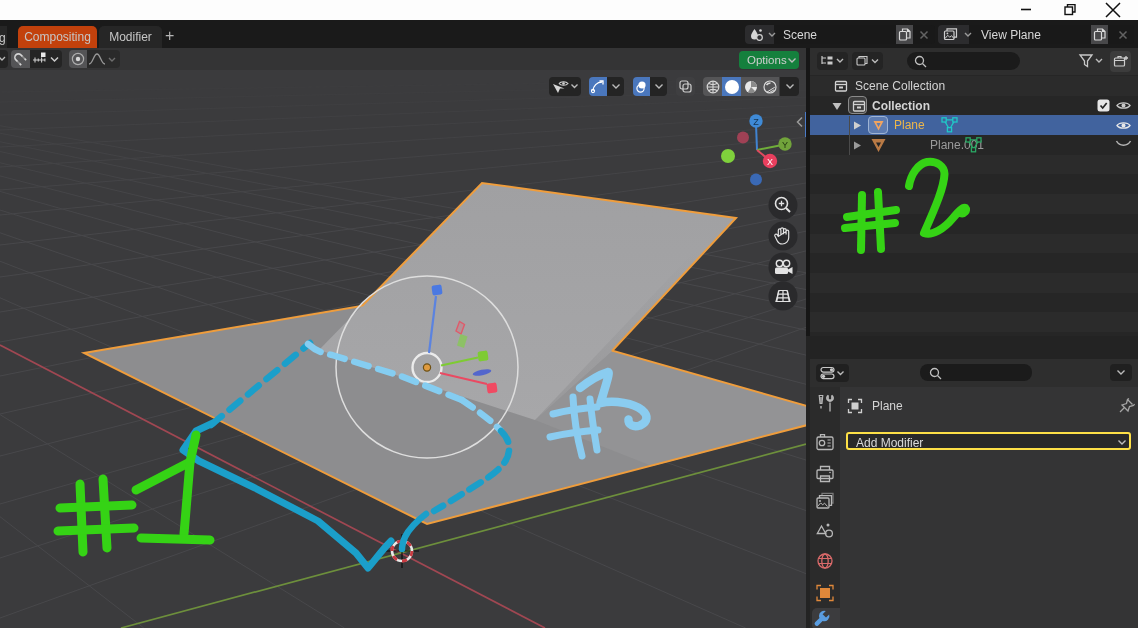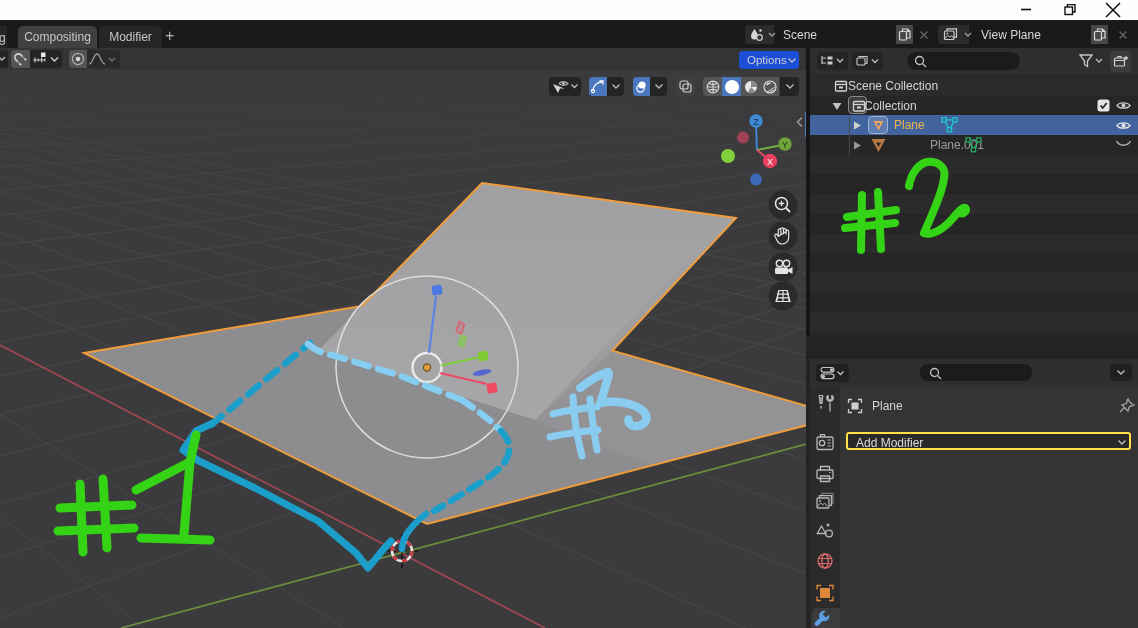--- a/index.html
+++ b/index.html
@@ -18,21 +18,21 @@
     <path d="M51.5 7 V4.6 H59 V12 H56.5" fill="none" stroke="#111" stroke-width="1.4"></path>
     <path d="M90 3 L104 17 M104 3 L90 17" stroke="#111" stroke-width="1.5"></path>
   </svg>
 </div>
 
 <div class="abs" style="left:0;top:20px;width:1138px;height:28px;background:#1a1a1a;">
 
   <div class="abs" style="left:0;top:6px;width:7px;height:22px;background:#262626;overflow:visible;">
     <span class="txt" style="position:absolute;left:-1px;top:6px;">g</span>
   </div>
-  <div class="abs txt" style="left:18px;top:6px;width:79px;height:22px;background:#404040;border-radius:5px 5px 0 0;text-align:center;line-height:22px;">Compositing</div>
+  <div class="abs txt" style="left:18px;top:6px;width:79px;height:22px;background:#c2410c;border-radius:5px 5px 0 0;text-align:center;line-height:22px;">Compositing</div>
   <div class="abs txt" style="left:99px;top:6px;width:63px;height:22px;background:#262626;border-radius:5px 5px 0 0;text-align:center;line-height:22px;">Modifier</div>
   <div class="abs" style="left:165px;top:7px;color:#b5b5b5;font-size:16px;opacity:0.999;">+</div>
 
   <div class="abs" style="left:745px;top:5px;width:190px;height:19px;background:#191919;border-radius:4px;">
     <div class="abs" style="left:0;top:0;width:29px;height:19px;background:#2c2c2e;border-radius:4px 0 0 4px;"></div>
     <svg class="abs" style="left:3px;top:2px;" width="30" height="16" viewBox="0 0 30 16">
       <path d="M6.5 2 C8.5 5 10 7 10 9 a3.5 3.5 0 0 1 -7 0 C3 7 4.5 5 6.5 2 Z" fill="#d5d5d5"></path>
       <circle cx="11.5" cy="10.5" r="2.8" fill="#2c2c2e" stroke="#d5d5d5" stroke-width="1.2"></circle>
       <circle cx="12.5" cy="3.5" r="1.3" fill="#d5d5d5"></circle>
       <path d="M21 6 l3 3 3-3" fill="none" stroke="#9a9a9a" stroke-width="1.4"></path>
@@ -102,21 +102,21 @@
     </svg>
   </div>
 
   <div class="abs" style="left:87px;top:2px;width:33px;height:18px;background:#2a2a2a;border-radius:0 4px 4px 0;">
     <svg class="abs" style="left:1px;top:2px;" width="31" height="15" viewBox="0 0 31 15">
       <path d="M1 12 C5 12 5.5 2 9 2 C12.5 2 13 12 17 12" fill="none" stroke="#989898" stroke-width="1.3"></path>
       <path d="M21 6 l3 3 3-3" fill="none" stroke="#6e6e6e" stroke-width="1.4"></path>
     </svg>
   </div>
 
-  <div class="abs" style="left:739px;top:3px;width:60px;height:18px;background:#1d4ed8;border-radius:4px;">
+  <div class="abs" style="left:739px;top:3px;width:60px;height:18px;background:#15803d;border-radius:4px;">
     <span class="txt" style="position:absolute;left:8px;top:4px;color:#cfcfcf;font-size:11.5px;">Options</span>
     <svg class="abs" style="left:48px;top:6px;" width="10" height="8" viewBox="0 0 10 8">
         <path d="M1.5 1.5 l3.5 3.5 3.5-3.5" fill="none" stroke="#bdbdbd" stroke-width="1.4"></path>
       </svg>
   </div>
 </div>
 
 <svg class="abs" style="left:0;top:70px;" width="806" height="558" viewBox="0 70 806 558">
   <defs>
     <linearGradient id="tiltg" x1="0" y1="0" x2="0" y2="1">
@@ -399,35 +399,35 @@
   </div>
 
   <div class="abs" style="left:0;top:28px;width:328px;height:260px;background:repeating-linear-gradient(to bottom,#2b2b2b 0px,#2b2b2b 19.7px,#262626 19.7px,#262626 39.4px);"></div>
 
   <div class="abs" style="left:0;top:28px;width:328px;height:20px;">
     <svg class="abs" style="left:24px;top:3px;" width="14" height="14" viewBox="0 0 14 14">
       <rect x="1.5" y="2.5" width="11" height="9.5" rx="1" fill="none" stroke="#d2d2d2" stroke-width="1.3"></rect>
       <path d="M1.5 5.5 H12.5" stroke="#d2d2d2" stroke-width="1.3"></path>
       <rect x="5" y="7.5" width="4" height="2" fill="#d2d2d2"></rect>
     </svg>
-    <span class="txt" style="position:absolute;left:38px;top:4px;color:#d4d4d4;">Scene Collection</span>
+    <span class="txt" style="position:absolute;left:45px;top:4px;color:#d4d4d4;">Scene Collection</span>
   </div>
 
   <div class="abs" style="left:0;top:47.7px;width:328px;height:20px;">
     <svg class="abs" style="left:22px;top:6px;" width="10" height="9" viewBox="0 0 10 9">
         <path d="M0.5 1 H9.5 L5 8 Z" fill="#c0c0c0"></path>
       </svg>
     <div class="abs" style="left:38px;top:0.5px;width:19px;height:18px;background:#3e3e3e;border:1px solid #8a8a8a;border-radius:4px;box-sizing:border-box;">
       <svg class="abs" style="left:2.5px;top:2px;" width="14" height="14" viewBox="0 0 14 14">
         <rect x="1.5" y="2.5" width="11" height="9.5" rx="1" fill="none" stroke="#d2d2d2" stroke-width="1.3"></rect>
         <path d="M1.5 5.5 H12.5" stroke="#d2d2d2" stroke-width="1.3"></path>
         <rect x="5" y="7.5" width="4" height="2" fill="#d2d2d2"></rect>
       </svg>
     </div>
-    <span class="txt" style="position:absolute;left:54px;top:4px;color:#d4d4d4;">Collection</span>
+    <span class="txt" style="position:absolute;left:62px;top:4px;color:#d4d4d4;font-weight:bold;">Collection</span>
     <svg class="abs" style="left:287px;top:3.5px;" width="13" height="13" viewBox="0 0 13 13">
       <rect x="0.5" y="0.5" width="12" height="12" rx="2.5" fill="#e6e6e6"></rect>
       <path d="M3.5 6.5 l2.2 2.5 4-5" fill="none" stroke="#222" stroke-width="1.7"></path>
     </svg>
     <svg class="abs" style="left:306px;top:3.5px;" width="15" height="13" viewBox="0 0 15 13">
       <path d="M1 6.5 C3.5 3 11.5 3 14 6.5 C11.5 10 3.5 10 1 6.5 Z" fill="none" stroke="#c8c8c8" stroke-width="1.3"></path>
       <circle cx="7.5" cy="6.5" r="2" fill="#c8c8c8"></circle>
     </svg>
   </div>
 

